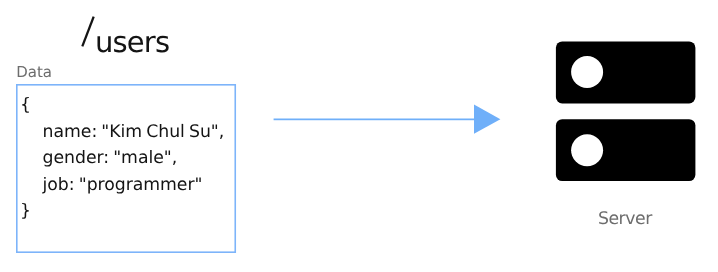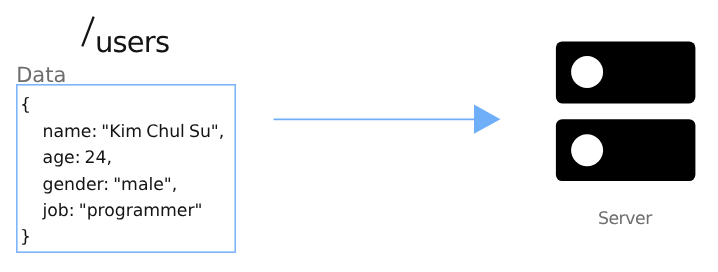--- a/index.html
+++ b/index.html
@@ -36,21 +36,21 @@
     position: absolute;
     left: 14.6px;
     top: 13px;
     line-height: 31px;
     letter-spacing: -0.8px;
   }
   .data-label {
     position: absolute;
     left: 16.2px;
     top: 65px;
-    font-size: 21px;
+    font-size: 15px;
     color: #6d6d6d;
     line-height: 1;
     white-space: nowrap;
   }
   .data-box {
     position: absolute;
     left: 16px;
     top: 84px;
     width: 220px;
     height: 169px;
@@ -110,21 +110,20 @@
 
 <div class="data-label">Data</div>
 
 <div class="data-box">
   <svg class="data-box-frame" width="222" height="171" viewBox="0 0 222 171">
     <rect x="0.8" y="0.8" width="218.45" height="167.4" fill="none" stroke="#7db4fa" stroke-width="1.6"></rect>
   </svg>
   <div class="json-body">
       <div class="json-line json-brace">{</div>
       <div class="json-line json-indent">name: "Kim Chul Su",</div>
-      <div class="json-line json-indent">age: 24,</div>
       <div class="json-line json-indent">gender: "male",</div>
       <div class="json-line json-indent">job: "programmer"</div>
       <div class="json-line json-brace">}</div>
     </div>
 </div>
 
 <svg class="arrow" width="232" height="36" viewBox="0 0 232 36">
   <rect x="1.58" y="16.5" width="201.3" height="1.73" fill="#6faff9"></rect>
   <polygon points="202,2.5 228.4,17.3 202,31.7" fill="#6faff9"></polygon>
 </svg>

